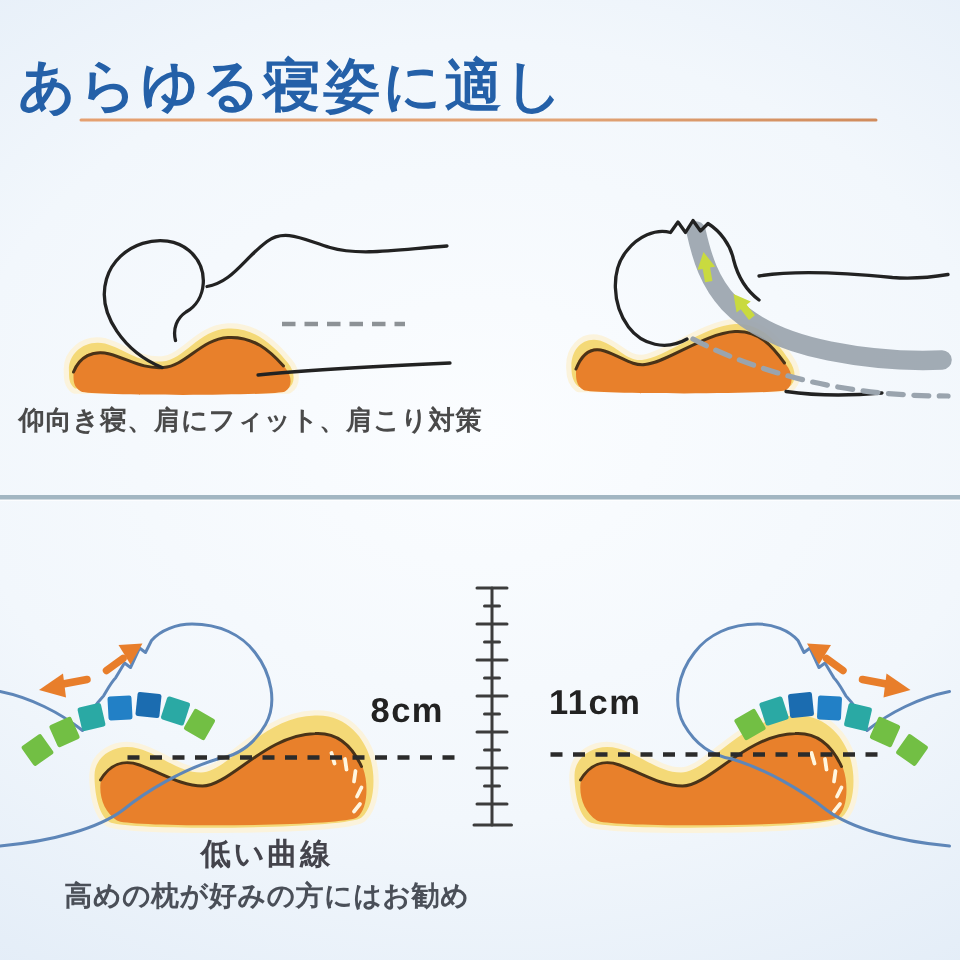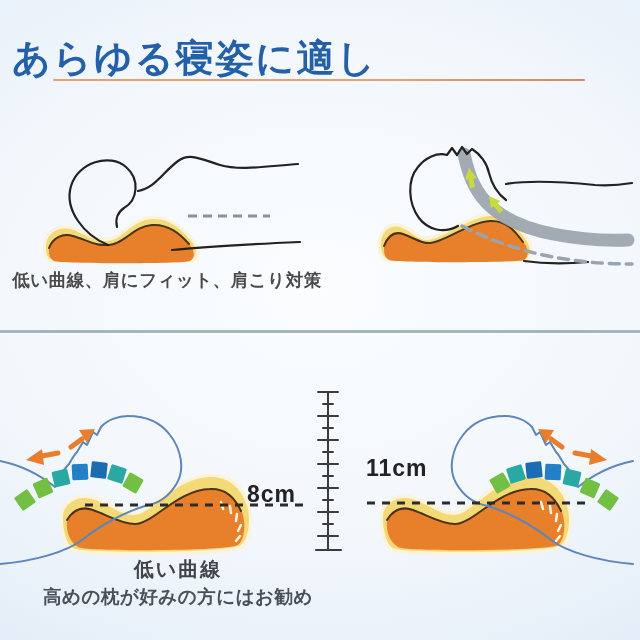--- a/index.html
+++ b/index.html
@@ -71,21 +71,21 @@
       <path class="pillow-o" d="M 29,122 C 29,112 39,104 52,107 C 66,111 74,118 89,117 C 104,116 114,98 132,97 C 149,96 161,107 170,117 C 175,123 175,130 170,133 C 164,136 40,136 34,133 C 29,130 29,126 29,122 Z"></path>
       <path class="pillow-line" d="M 29,120 C 33,110 42,105 53,108 C 67,112 75,118 89,117 C 104,116 114,98 132,97 C 149,96 160,106 169,116"></path>
     </g>
     <g>
       <path class="sketch" d="M 88,117 C 64,107 44,82 51,58 C 58,34 90,25 106,39 C 120,51 118,72 104,80 C 98,84 95,91 97,99"></path>
       <path class="sketch" d="M 118,63 C 135,60 142,45 158,33 C 170,24 183,32 200,37 C 220,43 248,38 278,36"></path>
       <path class="sketch" d="M 152,122 C 190,118 235,116 280,114"></path>
     </g>
     <path class="sketch-dash" d="M 168,88 L 250,88"></path>
   </svg>
-  <div class="abs caption cap-top cap-left">低い曲線、肩にフィット、肩こり対策</div>
+  <div class="abs caption cap-top cap-left">仰向き寝、肩にフィット、肩こり対策</div>
 
   <svg class="abs" style="left:340px;top:128px;" width="300" height="145" viewBox="0 0 300 145">
     <g>
       <path class="pillow-halo" d="M 41,118 C 40,106 48,96 60,99 C 72,103 78,113 88,112 C 102,111 130,89 150,88 C 167,87 178,100 186,112 C 191,119 191,127 186,130 L 46,130 C 42,127 41,122 41,118 Z"></path>
       <path class="pillow-y" d="M 41,118 C 40,106 48,96 60,99 C 72,103 78,113 88,112 C 102,111 130,89 150,88 C 167,87 178,100 186,112 C 191,119 191,127 186,130 L 46,130 C 42,127 41,122 41,118 Z"></path>
       <path class="pillow-o" d="M 44,120 C 44,110 52,102 62,105 C 74,109 80,116 90,115 C 104,114 130,94 150,93 C 166,92 176,104 184,115 C 189,121 189,129 184,132 C 178,135 54,135 49,132 C 44,129 44,124 44,120 Z"></path>
       <path class="pillow-line" d="M 44,118 C 48,108 54,103 63,106 C 75,110 81,116 90,115 C 104,114 130,94 150,93 C 166,92 175,103 183,114"></path>
     </g>
     <path class="airway" d="M 124,26 C 128,44 133,60 146,74 C 162,91 188,101 213,106 C 238,111 264,113 288,112"></path>
     <g>
@@ -130,21 +130,21 @@
       <rect class="sq-g" x="-8" y="-8" width="16" height="16" rx="1.5" transform="translate(133,98) rotate(30)"></rect>
     </g>
     <g>
       <line class="oa-line" x1="58" y1="68" x2="42" y2="71"></line>
       <polygon class="oa-head" points="26,75 42,64 44,80"></polygon>
       <line class="oa-line" x1="71" y1="62" x2="82" y2="54"></line>
       <polygon class="oa-head" points="95,44 79,45 87,58"></polygon>
     </g>
     <path class="measure-dash" d="M 85,120 L 308,120"></path>
   </svg>
-  <div class="abs measure-label" style="left:247px;top:481px;">8cm</div>
+  <div class="abs measure-label" style="left:247px;top:460px;">8cm</div>
   <div class="abs caption b-heading col-low">低い曲線</div>
   <div class="abs caption b-desc col-low">高めの枕が好みの方にはお勧め</div>
 
   <svg class="abs" style="left:314px;top:386px;" width="30" height="172" viewBox="0 0 30 172">
     <line class="ruler" x1="14" y1="6" x2="14" y2="164"></line>
     <line class="ruler" x1="4" y1="6" x2="24" y2="6"></line>
     <line class="ruler" x1="9" y1="18" x2="19" y2="18"></line>
     <line class="ruler" x1="4" y1="30" x2="24" y2="30"></line>
     <line class="ruler" x1="9" y1="42" x2="19" y2="42"></line>
     <line class="ruler" x1="4" y1="54" x2="24" y2="54"></line>

